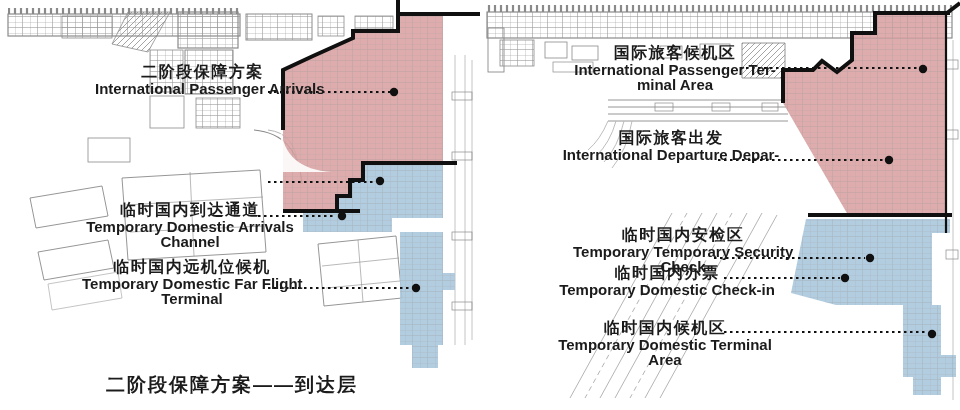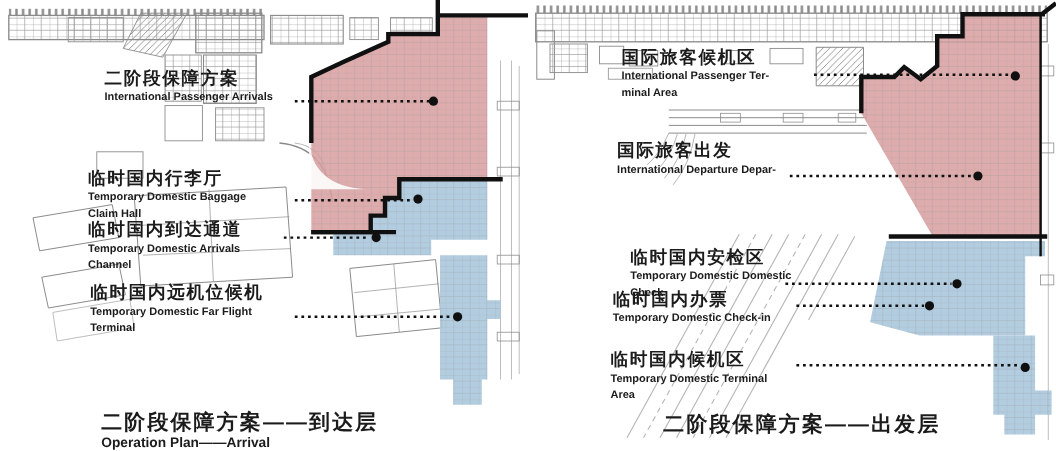--- a/index.html
+++ b/index.html
@@ -3,23 +3,23 @@
 <meta charset="utf-8">
 <style>
   :root{
     --red-zone:#d9a1a1; --blue-zone:#abc8dd; --boundary:#101010;
     --linework:#8a8a8a; --dim-linework:#b5b5b5; --text:#1b1b1b;
   }
   html,body{margin:0;padding:0;background:#fff;}
   #canvas{position:relative;width:960px;height:410px;background:#fff;overflow:hidden;
           font-family:"Liberation Sans","DejaVu Sans",sans-serif;}
   svg{position:absolute;left:0;top:0;}
-  .lbl{position:absolute;text-align:left;color:var(--text);}
+  .lbl{position:absolute;text-align:center;color:var(--text);}
   .cn{font-weight:bold;font-size:16px;line-height:18px;letter-spacing:1.5px;white-space:nowrap;}
-  .en{font-weight:bold;font-size:10px;line-height:15px;white-space:nowrap;}
+  .en{font-weight:bold;font-size:15px;line-height:15px;white-space:nowrap;}
   .cap .cn{font-size:19px;line-height:21px;letter-spacing:2px;}
   .cap .en{font-size:12.5px;line-height:14px;}
 </style>
 </head>
 <body>
 
 <div id="canvas">
 
 <svg width="960" height="410" viewBox="0 0 960 410">
   <defs>
@@ -169,60 +169,53 @@
           <circle cx="845" cy="278" r="4.2"></circle>
       <circle cx="932" cy="334" r="4.2"></circle>
     </g>
   </g>
 </svg>
 
   <div class="lbl" style="left:95px;top:63px;width:215px">
     <div class="cn">二阶段保障方案</div>
     <div class="en">International Passenger Arrivals</div>
   </div>
-  <div class="lbl" style="left:80px;top:154px;width:220px">
-    <div class="cn">临时国内行李厅</div>
-    <div class="en">Temporary Domestic Baggage</div>
-    <div class="en">Claim Hall</div>
-  </div>
   <div class="lbl" style="left:80px;top:201px;width:220px">
     <div class="cn">临时国内到达通道</div>
     <div class="en">Temporary Domestic Arrivals</div>
     <div class="en">Channel</div>
   </div>
   <div class="lbl" style="left:82px;top:258px;width:220px">
     <div class="cn">临时国内远机位候机</div>
     <div class="en">Temporary Domestic Far Flight</div>
     <div class="en">Terminal</div>
   </div>
   <div class="lbl cap" style="left:92px;top:374px;width:280px">
     <div class="cn">二阶段保障方案——到达层</div>
-    <div class="en">Operation Plan——Arrival</div>
   </div>
 
   <div class="lbl" style="left:565px;top:44px;width:220px">
     <div class="cn">国际旅客候机区</div>
     <div class="en">International Passenger Ter-</div>
     <div class="en">minal Area</div>
   </div>
   <div class="lbl" style="left:561px;top:129px;width:220px">
     <div class="cn">国际旅客出发</div>
     <div class="en">International Departure Depar-</div>
   </div>
   <div class="lbl" style="left:573px;top:226px;width:220px">
     <div class="cn">临时国内安检区</div>
-    <div class="en">Temporary Domestic Domestic</div>
+    <div class="en">Temporary Temporary Security</div>
     <div class="en">Check</div>
   </div>
   <div class="lbl" style="left:557px;top:264px;width:220px">
     <div class="cn">临时国内办票</div>
     <div class="en">Temporary Domestic Check-in</div>
   </div>
   <div class="lbl" style="left:555px;top:319px;width:220px">
     <div class="cn">临时国内候机区</div>
     <div class="en">Temporary Domestic Terminal</div>
     <div class="en">Area</div>
   </div>
   <div class="lbl cap" style="left:603px;top:376px;width:280px">
-    <div class="cn">二阶段保障方案——出发层</div>
   </div>
 
 </div>
 
 </body></html>

